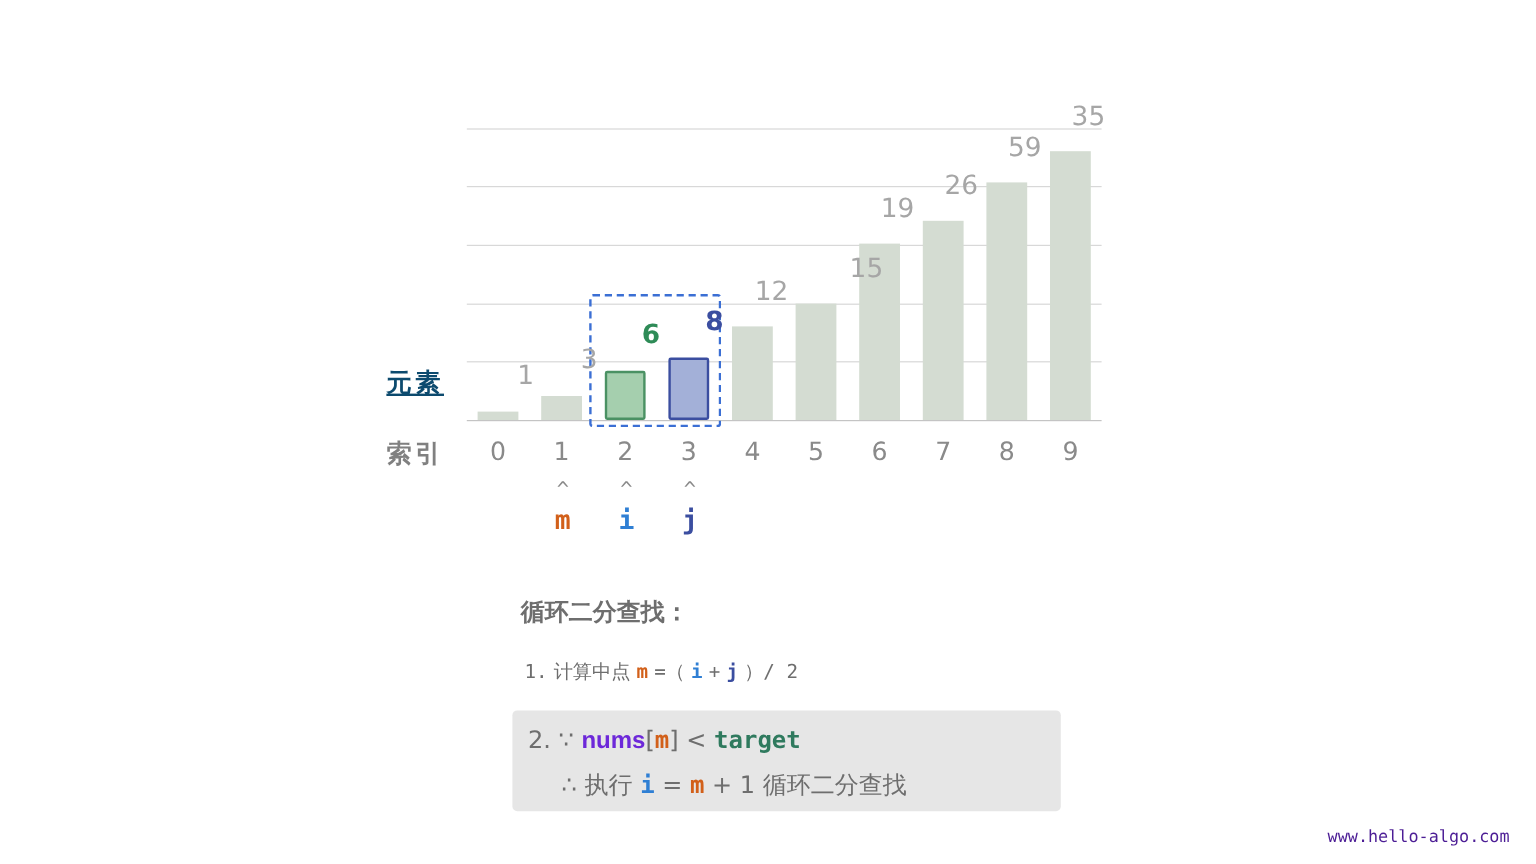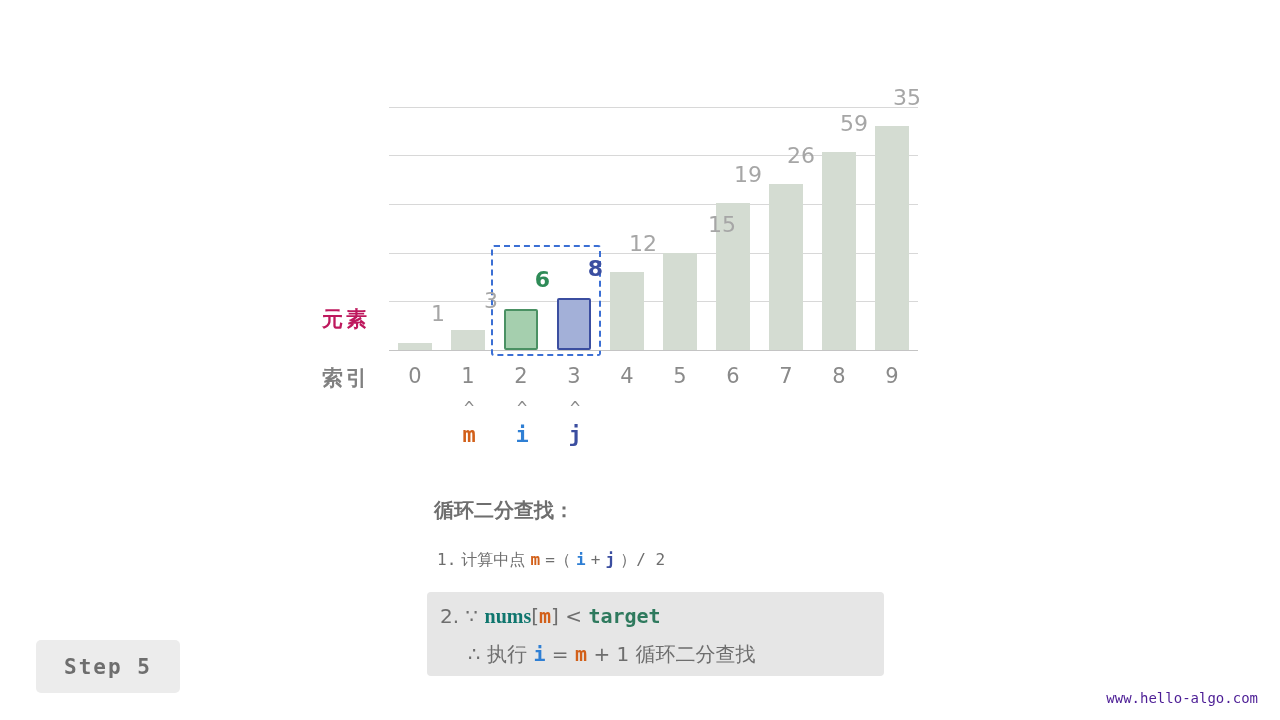--- a/index.html
+++ b/index.html
@@ -80,21 +80,21 @@
     box-sizing: border-box;
   }
 
   
   .axis-label {
     position: absolute;
     font-size: 21px;
     font-weight: bold;
     letter-spacing: 3px;
   }
-  .axis-label.elem { color: #be185d; }
+  .axis-label.elem { color: #0c4a6e; text-decoration: underline; }
   .axis-label.idx  { color: #808080; }
 
   .idxnum {
     position: absolute;
     font-size: 21px;
     color: #8a8a8a;
     width: 60px;
     text-align: center;
   }
 
@@ -132,21 +132,21 @@
     position: absolute;
     left: 437px;
     top: 550px;
     font-size: 16px;
     color: #6e6e6e;
   }
   .line1 .mono { font-family: "DejaVu Sans Mono", monospace; }
   .var-m { color: #d2601a; font-weight: bold; font-family: "DejaVu Sans Mono", monospace; }
   .var-i { color: #2f7fd4; font-weight: bold; font-family: "DejaVu Sans Mono", monospace; }
   .var-j { color: #3b4ea0; font-weight: bold; font-family: "DejaVu Sans Mono", monospace; }
-  .var-nums { color: #0f766e; font-weight: bold; font-family: Liberation Serif, serif; }
+  .var-nums { color: #6d28d9; font-weight: bold; font-family: Liberation Sans, sans-serif; }
   .var-target { color: #2f7a5e; font-weight: bold; font-family: "DejaVu Sans Mono", monospace; }
 
   .hl-box {
     position: absolute;
     left: 427px;
     top: 592px;
     width: 457px;
     height: 84px;
     background: #e6e6e6;
     border-radius: 4px;
@@ -274,17 +274,16 @@
   <div class="hl-line hl-line-2">
     <span style="display:inline-block;width:28px;"></span><span>∴</span>
     <span>执行</span>
     <span class="var-i">i</span>
     <span class="mono">=</span>
     <span class="var-m">m</span>
     <span class="mono">+ 1</span>
     <span>循环二分查找</span>
   </div>
 
-  <div class="step-badge">Step 5</div>
 
   <div class="watermark">www.hello-algo.com</div>
 
 </div>
 
 </body></html>

